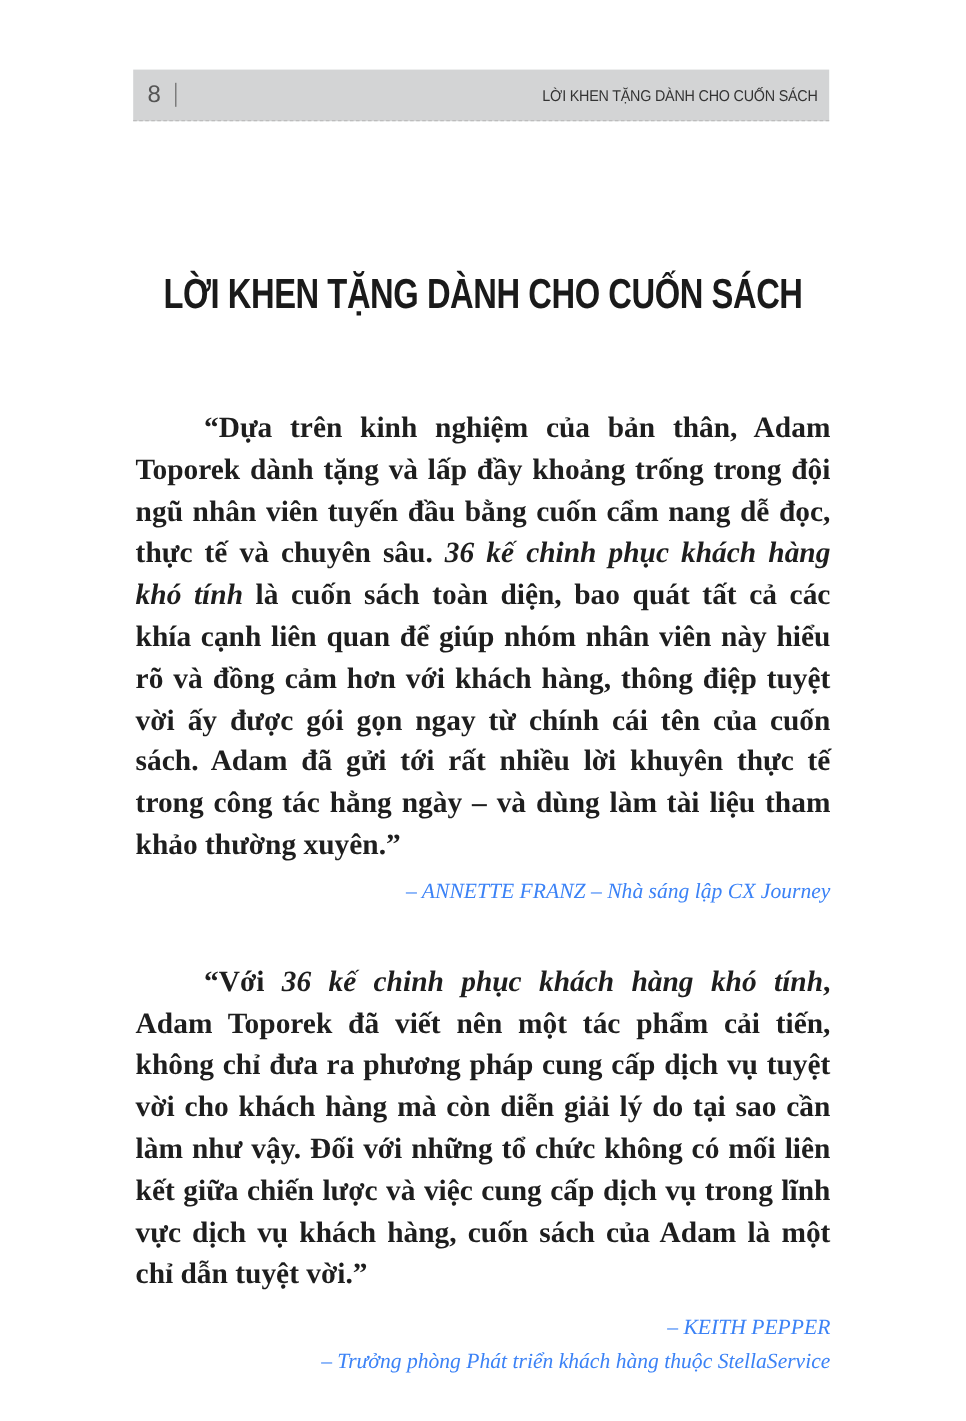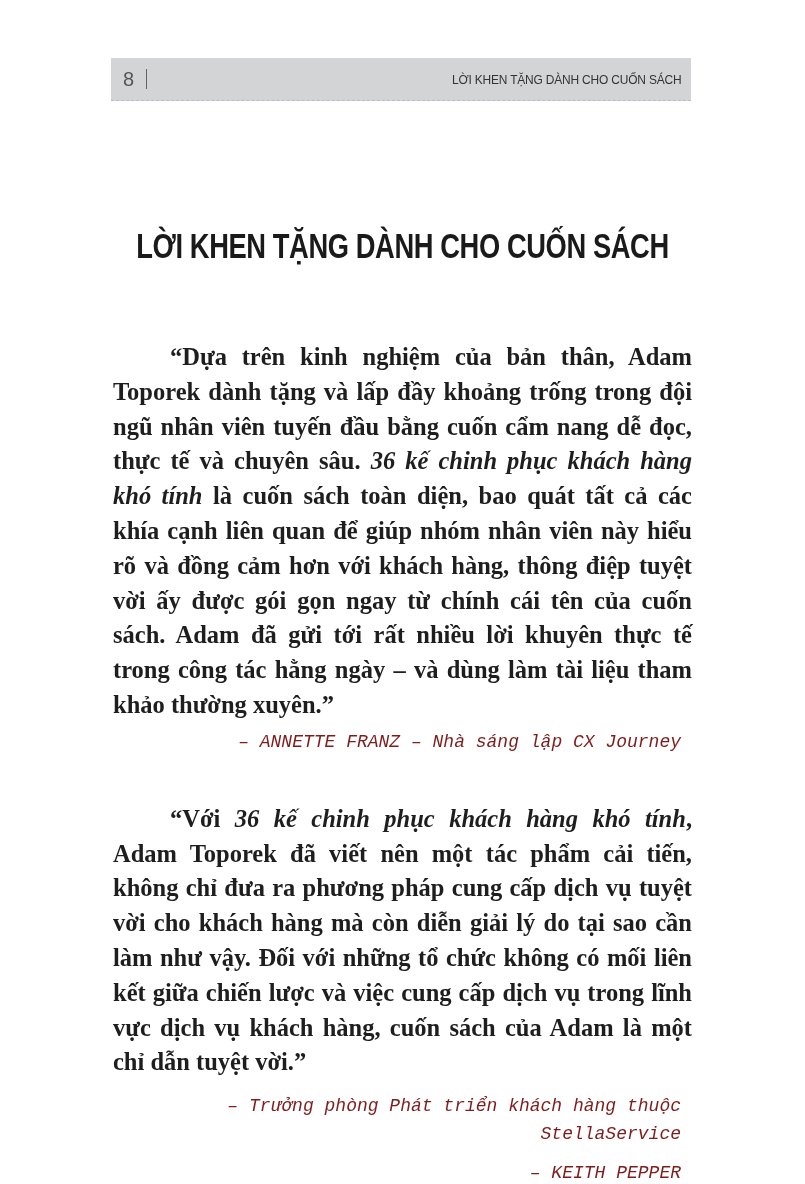--- a/index.html
+++ b/index.html
@@ -27,22 +27,22 @@
     color: #1a1a1a; letter-spacing: -0.5px;
     transform: scaleX(0.78); transform-origin: center center;
   }
   .content {
     position: absolute; left: 113px; top: 340px; width: 579px;
     font-family: "Liberation Serif", serif; font-size: 24.5px; line-height: 34.8px; color: #1e1e1e;
   }
   .quote { text-align: justify; text-indent: 57px; margin: 0; font-weight: bold; }
   .quote em { font-style: italic; }
   .attribution {
-    text-align: right; font-style: italic; font-size: 18px; margin: 11px;
-    font-family: Liberation Mono, monospace; color: #7f1d1d;
+    text-align: right; font-style: italic; font-size: 18px; margin: 0;
+    font-family: Liberation Serif, serif; color: #3b82f6;
   }
   .attr1 { margin-top: 4px; line-height: 30px; }
   .quote2 { margin-top: 45px; }
   .attr2 { margin-top: 12px; line-height: 28px; }
 </style>
 </head>
 <body>
 
 <div class="running-header">
   <span class="page-number">8</span>
@@ -51,16 +51,16 @@
 </div>
 
 <h1 class="chapter-title" style="margin:0;">LỜI KHEN TẶNG DÀNH CHO CUỐN SÁCH</h1>
 
 <div class="content">
   <p class="quote"><span>“Dựa trên kinh nghiệm của bản thân, Adam Toporek dành tặng và lấp đầy khoảng trống trong đội ngũ nhân viên tuyến đầu bằng cuốn cẩm nang dễ đọc, thực tế và chuyên sâu. </span><em>36 kế chinh phục khách hàng khó tính</em><span> là cuốn sách toàn diện, bao quát tất cả các khía cạnh liên quan để giúp nhóm nhân viên này hiểu rõ và đồng cảm hơn với khách hàng, thông điệp tuyệt vời ấy được gói gọn ngay từ chính cái tên của cuốn sách. Adam đã gửi tới rất nhiều lời khuyên thực tế trong công tác hằng ngày – và dùng làm tài liệu tham khảo thường xuyên.”</span></p>
   <p class="attribution attr1">– ANNETTE FRANZ – Nhà sáng lập CX Journey</p>
 
   <p class="quote quote2"><span>“Với </span><em>36 kế chinh phục khách hàng khó tính</em><span>, Adam Toporek đã viết nên một tác phẩm cải tiến, không chỉ đưa ra phương pháp cung cấp dịch vụ tuyệt vời cho khách hàng mà còn diễn giải lý do tại sao cần làm như vậy. Đối với những tổ chức không có mối liên kết giữa chiến lược và việc cung cấp dịch vụ trong lĩnh vực dịch vụ khách hàng, cuốn sách của Adam là một chỉ dẫn tuyệt vời.”</span></p>
   <div class="attr2">
+    <p class="attribution">– KEITH PEPPER</p>
     <p class="attribution">– Trưởng phòng Phát triển khách hàng thuộc StellaService</p>
-    <p class="attribution">– KEITH PEPPER</p>
   </div>
 </div>
 
 </body></html>

